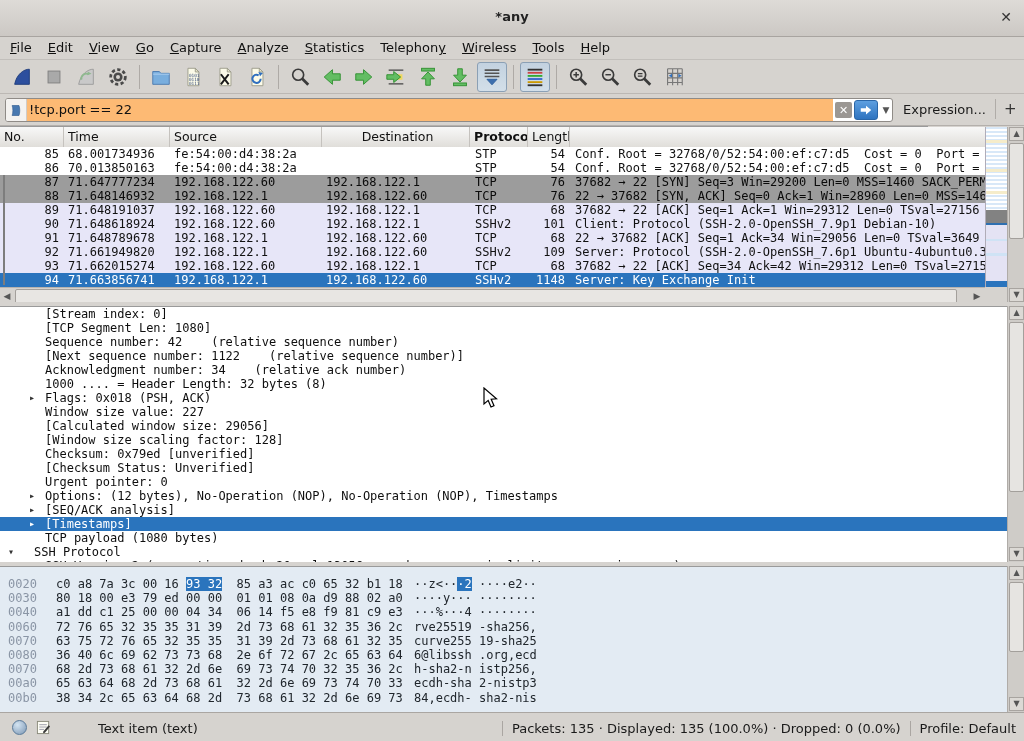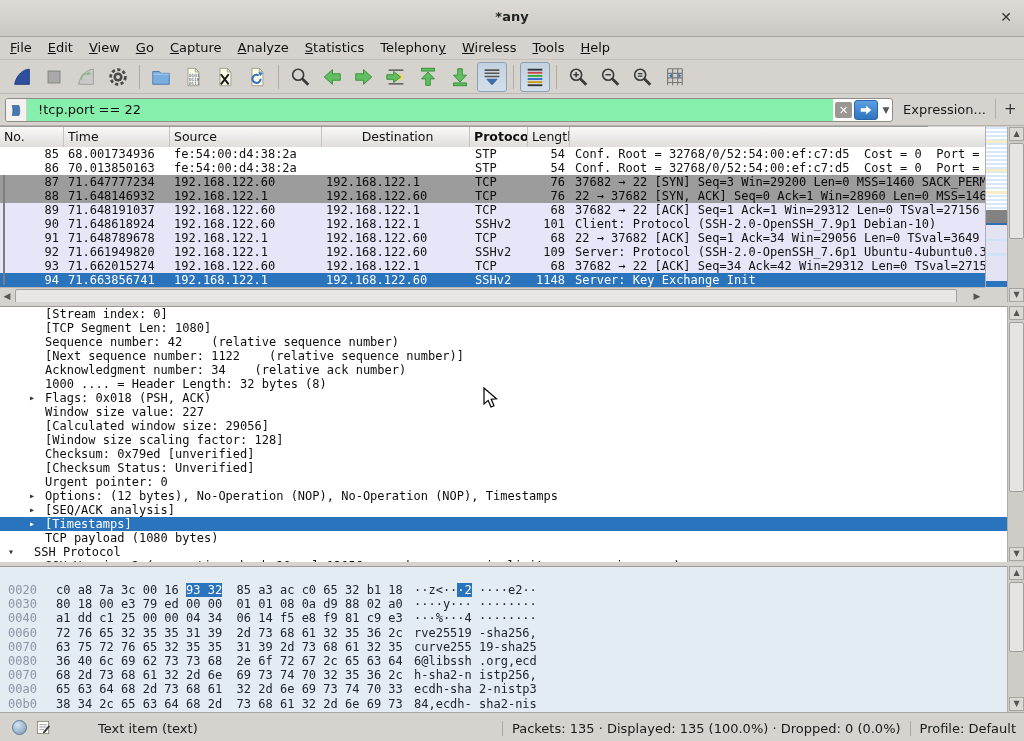--- a/index.html
+++ b/index.html
@@ -20,21 +20,21 @@
   .tbtn{width:28px;height:28px;display:flex;align-items:center;justify-content:center;margin:0 1px;border:1px solid transparent;border-radius:3px;}
   .tbtn.pressed{background:linear-gradient(#c3d2e0,#d3dfe9);border:1px solid #8ba0b5;}
   .tbtn svg{display:block;}
   .tsep{width:1px;height:24px;background:#aeaaa6;margin:0 5px;}
   
   .filterbar{position:absolute;left:0;top:95px;width:1024px;height:30px;background:#d6d3cf;
              border-bottom:1px solid #b4b0ac;}
   .ffield{position:absolute;left:5px;top:3px;width:886px;height:22px;border:1px solid #8f8b87;border-radius:3px;
           background:#fff;display:flex;align-items:center;overflow:hidden;}
   .fbookmark{width:20px;height:22px;display:flex;align-items:center;justify-content:center;background:#f4f2f0;border-right:1px solid #d0ccc8;}
-  .ftext{flex:1;height:22px;line-height:22px;background:#86efac;padding-left:11px;color:#111;}
+  .ftext{flex:1;height:22px;line-height:22px;background:#fdba74;padding-left:2px;color:#111;}
   .fclear{width:17px;height:16px;margin:0 2px;background:#9b9793;color:#fff;border-radius:2px;font-size:11px;
           display:flex;align-items:center;justify-content:center;}
   .fapply{width:22px;height:18px;background:linear-gradient(#5d9fe0,#2f74c0);border:1px solid #2a66a8;border-radius:3px;
           display:flex;align-items:center;justify-content:center;margin-right:2px;}
   .fdrop{width:12px;color:#555;font-size:9px;text-align:center;}
   .fexpr{position:absolute;left:903px;top:7px;color:#1a1a1a;}
   .fsepline{position:absolute;left:995px;top:4px;width:1px;height:20px;background:#b0aca8;}
   .fadd{position:absolute;left:1004px;top:5px;font-size:15px;color:#333;}
   
   .plist{position:absolute;left:0;top:126px;width:928px;height:176px;background:#fff;border-top:1px solid #9a9a9a;}
@@ -382,21 +382,21 @@
   <div class="dvscroll" style="top:306px">
     <span class="vs-arrow" style="top:0">▲</span>
     <span class="vs-thumb" style="top:16px;height:170px"></span>
     <span class="vs-arrow" style="top:241px">▼</span>
   </div>
   <div style="position:absolute;left:1007px;top:306px;width:17px;height:256px;pointer-events:none"></div>
 
   <div class="splitter" style="top:562px"><span class="dots">······</span></div>
 
   <div class="hexpane">
-    <div id="hrows" style="padding-top:16px">
+    <div id="hrows" style="padding-top:10px">
         <div class="hrow"><span class="hoff">0020</span><span class="hcode">c0 a8 7a 3c 00 16 <span class="hl">93 32</span>  85 a3 ac c0 65 32 b1 18</span><span class="hascii">··z&lt;··<span class="hl">·2</span> ····e2··</span></div>
         <div class="hrow"><span class="hoff">0030</span><span class="hcode">80 18 00 e3 79 ed 00 00  01 01 08 0a d9 88 02 a0</span><span class="hascii">····y··· ········</span></div>
         <div class="hrow"><span class="hoff">0040</span><span class="hcode">a1 dd c1 25 00 00 04 34  06 14 f5 e8 f9 81 c9 e3</span><span class="hascii">···%···4 ········</span></div>
         <div class="hrow"><span class="hoff">0060</span><span class="hcode">72 76 65 32 35 35 31 39  2d 73 68 61 32 35 36 2c</span><span class="hascii">rve25519 -sha256,</span></div>
         <div class="hrow"><span class="hoff">0070</span><span class="hcode">63 75 72 76 65 32 35 35  31 39 2d 73 68 61 32 35</span><span class="hascii">curve255 19-sha25</span></div>
         <div class="hrow"><span class="hoff">0080</span><span class="hcode">36 40 6c 69 62 73 73 68  2e 6f 72 67 2c 65 63 64</span><span class="hascii">6@libssh .org,ecd</span></div>
         <div class="hrow"><span class="hoff">0070</span><span class="hcode">68 2d 73 68 61 32 2d 6e  69 73 74 70 32 35 36 2c</span><span class="hascii">h-sha2-n istp256,</span></div>
         <div class="hrow"><span class="hoff">00a0</span><span class="hcode">65 63 64 68 2d 73 68 61  32 2d 6e 69 73 74 70 33</span><span class="hascii">ecdh-sha 2-nistp3</span></div>
         <div class="hrow"><span class="hoff">00b0</span><span class="hcode">38 34 2c 65 63 64 68 2d  73 68 61 32 2d 6e 69 73</span><span class="hascii">84,ecdh- sha2-nis</span></div>
       </div>

